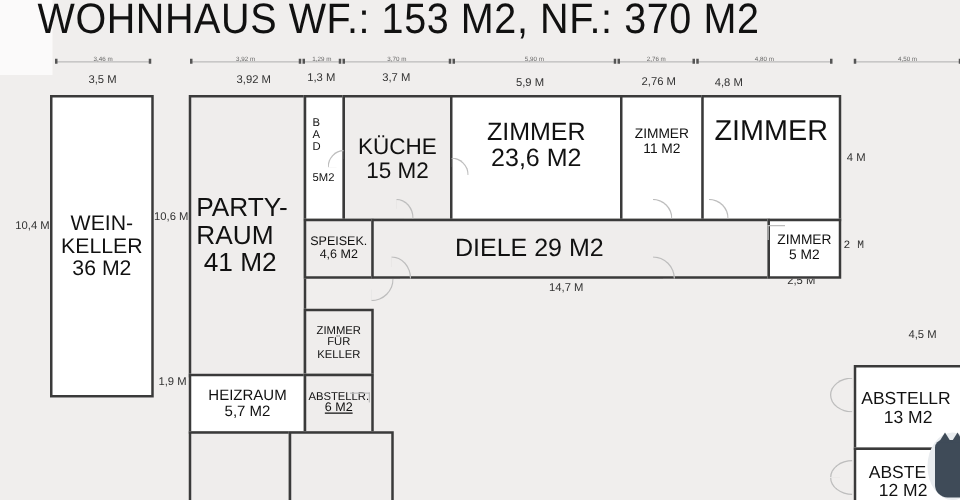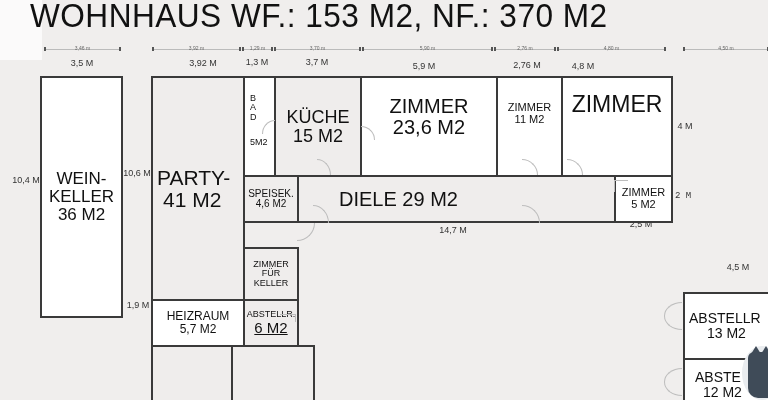--- a/index.html
+++ b/index.html
@@ -86,20 +86,21 @@
   </div>
 
 <div class="room white" style="left:40px; top:76px; width:83px; height:242px;">
   <div class="lbl" style="font-size:17px;">WEIN-</div>
   <div class="lbl" style="font-size:17px;">KELLER</div>
   <div class="lbl" style="font-size:17px;">36 M2</div>
 </div>
 
 <div class="room gray" style="left:151px; top:76px; width:94px; height:226px; justify-content:center; align-items:flex-start; padding-left:4px;">
   <div class="lbl" style="font-size:21px;text-align:right;">PARTY-</div>
+  <div class="lbl" style="font-size:21px;">RAUM</div>
   <div class="lbl" style="font-size:21px; padding-left:6px;">41 M2</div>
 </div>
 
 <div class="room white" style="left:243px; top:76px; width:33px; height:101px; align-items:flex-start; justify-content:flex-start; padding:16px 0 0 5px;">
   <div class="lbl" style="font-size:9px;">B</div>
   <div class="lbl" style="font-size:9px;">A</div>
   <div class="lbl" style="font-size:9px;">D</div>
   <div class="lbl" style="font-size:9px; margin-top:16px;">5M2</div>
 </div>
 
@@ -120,21 +121,21 @@
 
 <div class="room white" style="left:561px; top:76px; width:112px; height:101px; justify-content:flex-start; padding-top:14px;">
   <div class="lbl" style="font-size:23px;">ZIMMER</div>
 </div>
 
 <div class="room gray" style="left:243px; top:175px; width:56px; height:48px;">
   <div class="lbl" style="font-size:10px;">SPEISEK.</div>
   <div class="lbl" style="font-size:10px;">4,6 M2</div>
 </div>
 
-<div class="room gray" style="left:297px; top:175px; width:319px; height:48px; align-items:flex-start; padding-left:40px;">
+<div class="room gray" style="left:297px; top:175px; width:319px; height:48px; align-items:flex-start; padding-left:65px;">
   <div class="lbl" style="font-size:20px;">DIELE 29 M2</div>
 </div>
 
 <div class="room white" style="left:614px; top:175px; width:59px; height:48px;">
   <div class="lbl" style="font-size:11px;">ZIMMER</div>
   <div class="lbl" style="font-size:11px;">5 M2</div>
 </div>
 
 <div class="room gray" style="left:243px; top:247px; width:56px; height:54px;">
   <div class="lbl" style="font-size:9px;">ZIMMER</div>
@@ -142,21 +143,21 @@
   <div class="lbl" style="font-size:9px;">KELLER</div>
 </div>
 
 <div class="room white" style="left:151px; top:299px; width:94px; height:48px;">
   <div class="lbl" style="font-size:12px;">HEIZRAUM</div>
   <div class="lbl" style="font-size:12px;">5,7 M2</div>
 </div>
 
 <div class="room gray" style="left:243px; top:299px; width:56px; height:48px;">
   <div class="lbl" style="font-size:9px;">ABSTELLR.</div>
-  <div class="lbl" style="font-size:15px;text-decoration:underline;">6 M2</div>
+  <div class="lbl" style="font-size:10px;text-decoration:underline;">6 M2</div>
 </div>
 
 <div class="room gray" style="left:151px; top:345px; width:82px; height:60px;"></div>
 <div class="room gray" style="left:231px; top:345px; width:84px; height:60px;"></div>
 
 <div class="room white" style="left:683px; top:292px; width:100px; height:68px; align-items:flex-start; padding-left:4px;">
   <div class="lbl" style="font-size:14px;">ABSTELLR</div>
   <div class="lbl" style="font-size:14px; padding-left:18px;">13 M2</div>
 </div>
 

